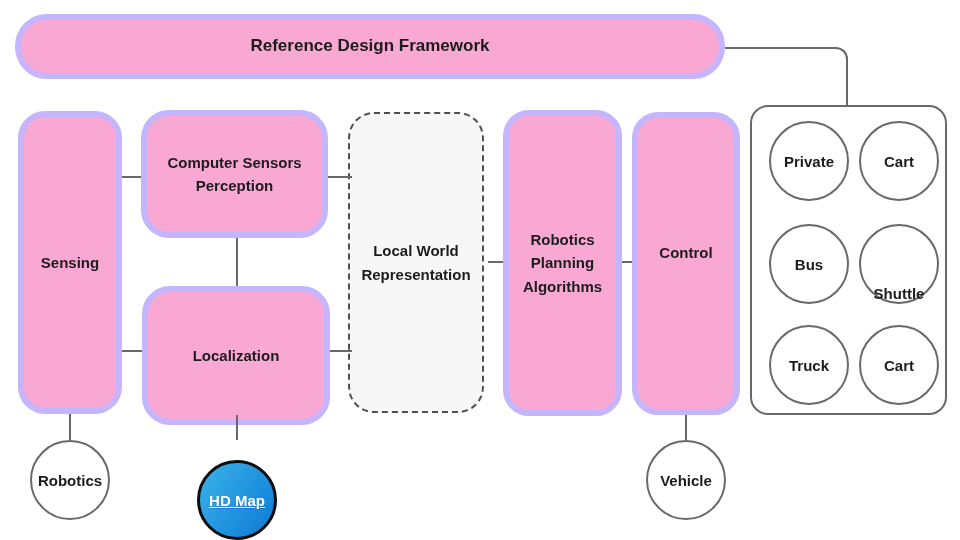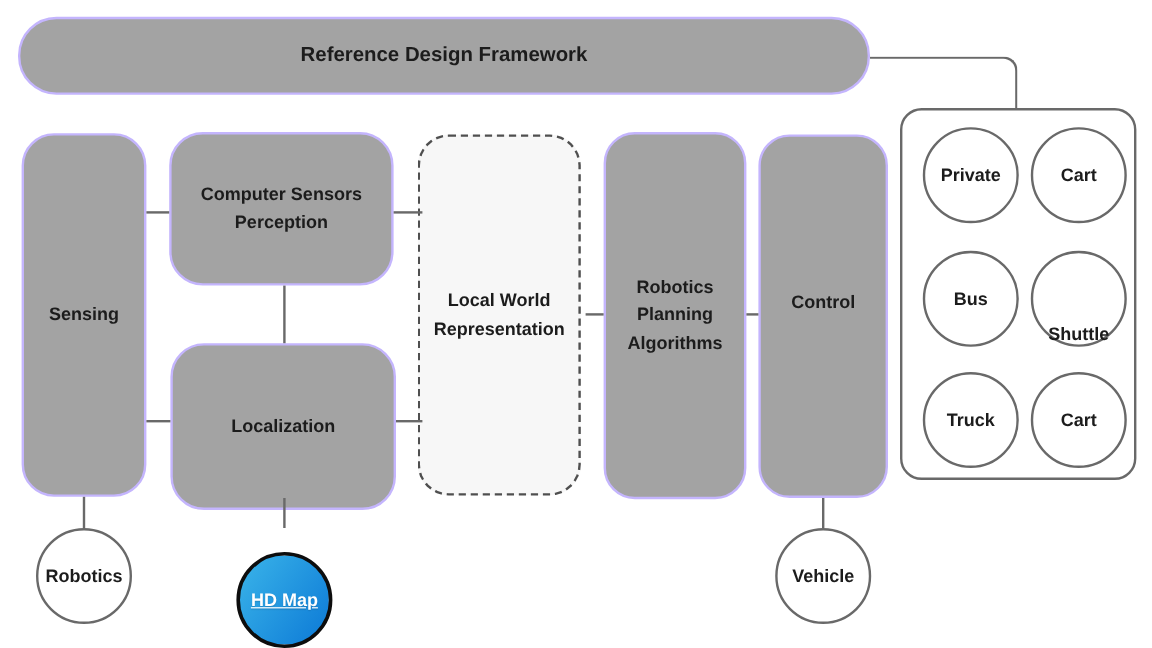--- a/index.html
+++ b/index.html
@@ -9,22 +9,22 @@
   .canvas {
     position: relative;
     width: 960px;
     height: 540px;
     background: #ffffff;
     overflow: hidden;
   }
 
   .box {
     position: absolute;
-    background: #a3a3a3;
-    border: 2px solid #c4b5fd;
+    background: #f9a8d4;
+    border: 6px solid #c4b5fd;
     display: flex;
     align-items: center;
     justify-content: center;
     text-align: center;
     color: #1c1c1c;
     font-weight: bold;
     font-size: 15px;
     line-height: 1.55;
   }
   .box .lbl { white-space: pre-line; }
@@ -44,21 +44,21 @@
     border-radius: 26px;
     border: 2px dashed #4f4f4f;
     background: #f7f7f7;
   }
   .robotics-box { left: 503px; top: 110px; width: 119px; height: 306px; border-radius: 26px; }
   .control-box  { left: 632px; top: 112px; width: 108px; height: 303px; border-radius: 26px; }
   .control-box .lbl { transform: translateY(-11px); }
 
   .panel {
     position: absolute;
-    left: 750px; top: 90px;
+    left: 750px; top: 105px;
     width: 197px; height: 310px;
     background: #ffffff;
     border: 2px solid #696969;
     border-radius: 18px;
   }
 
   .circle {
     position: absolute;
     background: #ffffff;
     border: 2px solid #696969;

